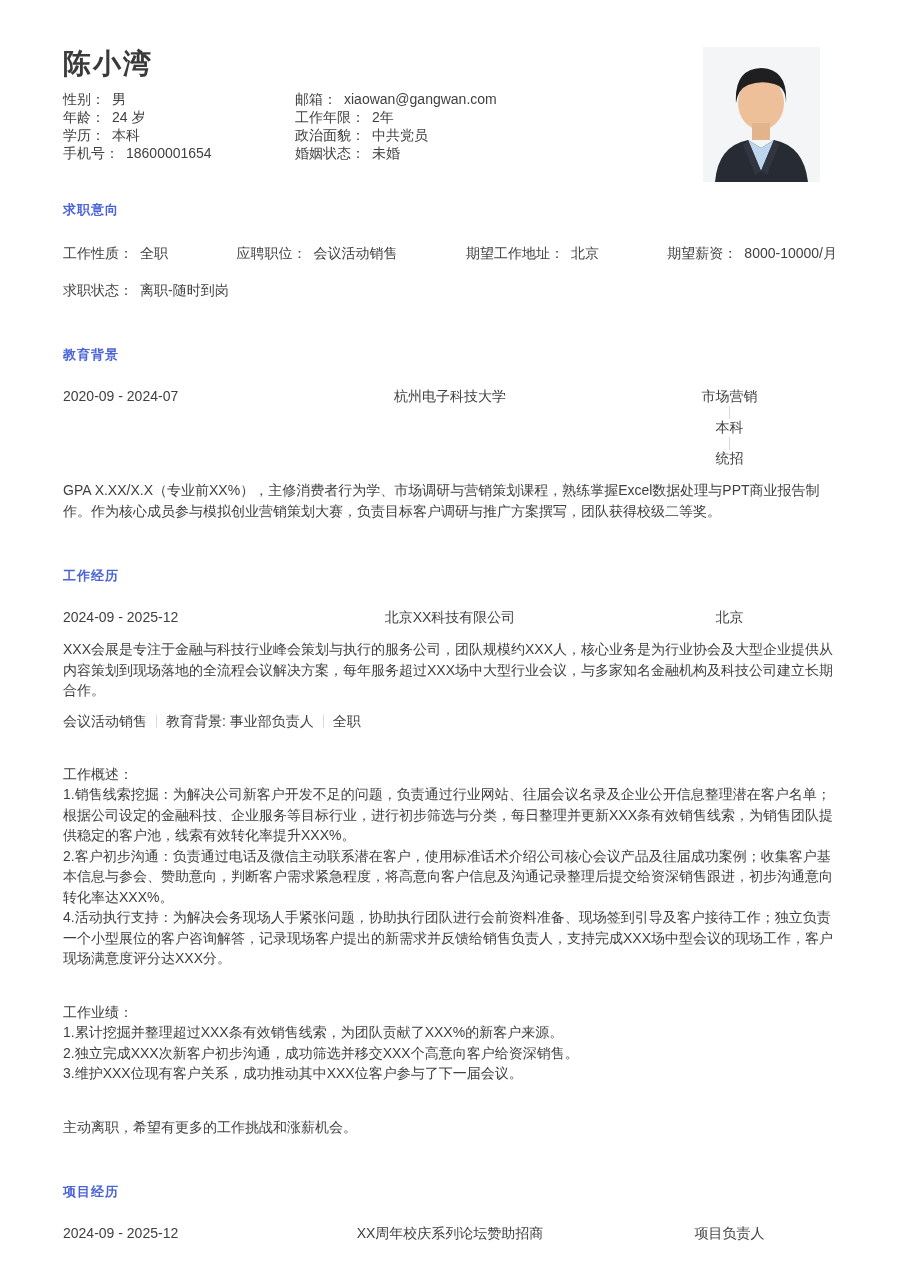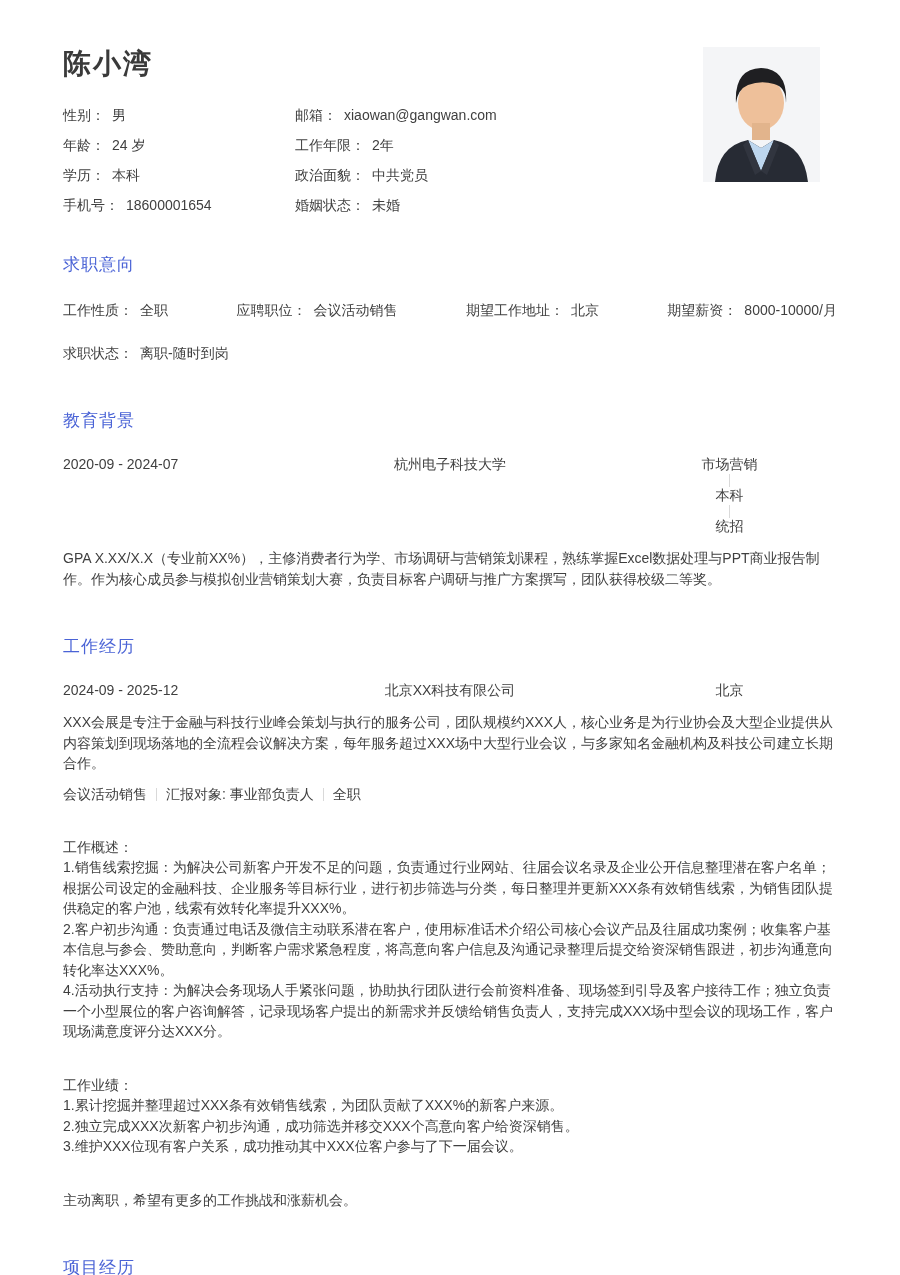--- a/index.html
+++ b/index.html
@@ -8,34 +8,34 @@
     width:900px; height:1275px; overflow:hidden;
     font-family:"Liberation Sans","DejaVu Sans",sans-serif;
     color:var(--text,#3f3f3f);
     font-size:14px;
   }
   .page { position:relative; width:900px; height:1275px; padding:45px 63px 0 63px; }
 
   .name { font-size:28px; font-weight:700; color:#3a3a3a; letter-spacing:2px; }
 
   .info-grid {
-    margin-top:24px; display:grid; grid-template-columns:232px auto;
-    row-gap:12px; width:540px;
+    margin-top:8px; display:grid; grid-template-columns:232px auto;
+    row-gap:0; width:540px;
   }
   .info-item { white-space:nowrap; }
   .info-item .val { margin-left:7px; }
 
   .photo { position:absolute; top:47px; right:80px; width:117px; height:135px; display:block; }
 
   .section { margin-top:46px; }
   .section.first { margin-top:38px; }
-  .section-title { font-size:17px; font-weight:400; color:var(--accent,#4a63d6); letter-spacing:1px; }
+  .section-title { font-size:13px; font-weight:700; color:var(--accent,#4a63d6); letter-spacing:1px; }
 
   .intent-row { display:flex; justify-content:space-between; margin-top:26px; }
-  .intent-row2 { margin-top:25px; }
+  .intent-row2 { margin-top:19px; }
   .field .val { margin-left:7px; }
 
   .row3 { display:flex; align-items:flex-start; margin-top:24px; }
   .row3 .left  { width:215px; }
   .row3 .mid   { flex:1; text-align:center; }
   .row3 .right { width:215px; display:flex; justify-content:flex-end; align-items:center;flex-direction:column; }
 
   .sep { width:1px; height:13px; background:#d9d9d9; display:inline-block; margin:0 9px; flex:0 0 auto; }
 
   .para { margin-top:12px; line-height:20.5px; }
@@ -108,21 +108,21 @@
       <span class="left">2024-09 - 2025-12</span>
       <span class="mid">北京XX科技有限公司</span>
       <span class="right">
           <span>北京</span>
         </span>
     </div>
     <div class="para">XXX会展是专注于金融与科技行业峰会策划与执行的服务公司，团队规模约XXX人，核心业务是为行业协会及大型企业提供从内容策划到现场落地的全流程会议解决方案，每年服务超过XXX场中大型行业会议，与多家知名金融机构及科技公司建立长期合作。</div>
     <div class="role-line">
       <span>会议活动销售</span>
         <span class="sep"></span>
-        <span>汇报对象: 事业部负责人</span>
+        <span>教育背景: 事业部负责人</span>
         <span class="sep"></span>
         <span>全职</span>
     </div>
     <div class="block gap">
       <div class="line">工作概述：</div>
       <div class="line">1.销售线索挖掘：为解决公司新客户开发不足的问题，负责通过行业网站、往届会议名录及企业公开信息整理潜在客户名单；根据公司设定的金融科技、企业服务等目标行业，进行初步筛选与分类，每日整理并更新XXX条有效销售线索，为销售团队提供稳定的客户池，线索有效转化率提升XXX%。</div>
       <div class="line">2.客户初步沟通：负责通过电话及微信主动联系潜在客户，使用标准话术介绍公司核心会议产品及往届成功案例；收集客户基本信息与参会、赞助意向，判断客户需求紧急程度，将高意向客户信息及沟通记录整理后提交给资深销售跟进，初步沟通意向转化率达XXX%。</div>
       <div class="line">4.活动执行支持：为解决会务现场人手紧张问题，协助执行团队进行会前资料准备、现场签到引导及客户接待工作；独立负责一个小型展位的客户咨询解答，记录现场客户提出的新需求并反馈给销售负责人，支持完成XXX场中型会议的现场工作，客户现场满意度评分达XXX分。</div>
     </div>
     <div class="block gap">

